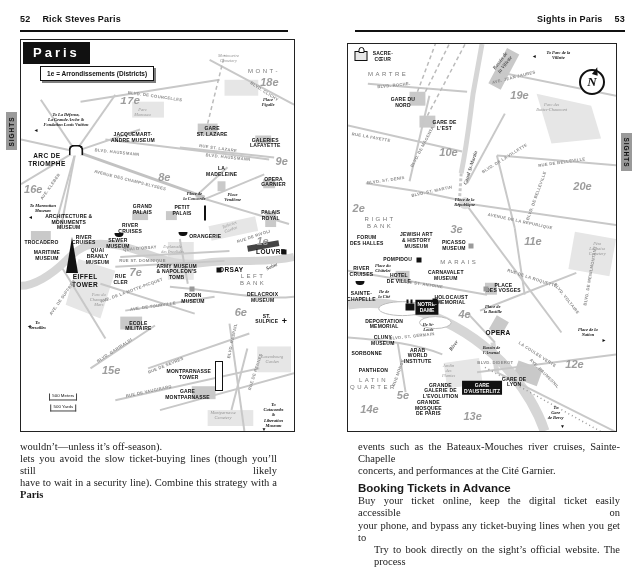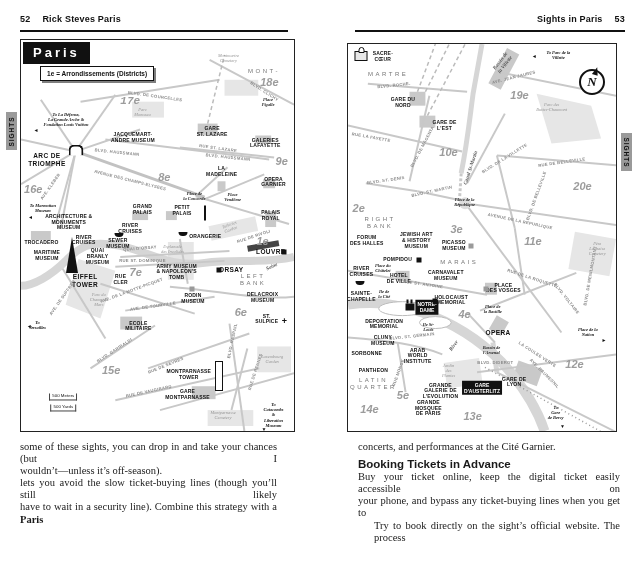--- a/index.html
+++ b/index.html
@@ -456,26 +456,26 @@
       <div class="micon sq-gray" style="left: 46%; top: 52.2%;"></div>
       <div class="micon sq-black" style="left: 32.5%; top: 66.3%;"></div>
       <div class="micon sq-gray" style="left: 51.5%; top: 63.2%;"></div>
       <div class="micon church-black" style="left: 23%; top: 68%;"></div>
       <div class="micon boat" style="left: 4.5%; top: 61.8%;"></div>
       <div class="micon arrow-right" style="left: 95.5%; top: 75.6%;"></div>
       <div class="micon arrow-down" style="left: 80%; top: 98%;"></div>
     </div>
 
   <div class="bodycol" id="body-left" style="left:20px;width:257px;">
-      <div class="ln"><span>some of these sights, you can drop in and take your chances (but I</span></div>
       <div class="ln last"><span>wouldn’t—unless it’s off-season).</span></div>
       <div class="ln"><span>lets you avoid the slow ticket-buying lines (though you’ll still likely</span></div>
       <div class="ln"><span>have to wait in a security line). Combine this strategy with a </span><b>Paris</b></div>
     </div>
   <div class="bodycol" id="body-right" style="left:358px;width:262px;">
+      <div class="ln"><span>events such as the Bateaux-Mouches river cruises, Sainte-Chapelle</span></div>
       <div class="ln last"><span>concerts, and performances at the Cité Garnier.</span></div>
       <div class="heading"><span>Booking Tickets in Advance</span></div>
       <div class="ln"><span>Buy your ticket online, keep the digital ticket easily accessible on</span></div>
       <div class="ln"><span>your phone, and bypass any ticket-buying lines when you get to</span></div>
       <div class="ln indent"><span>Try to book directly on the sight’s official website. The process</span></div>
     </div>
 
 </div>
 
 </body></html>

